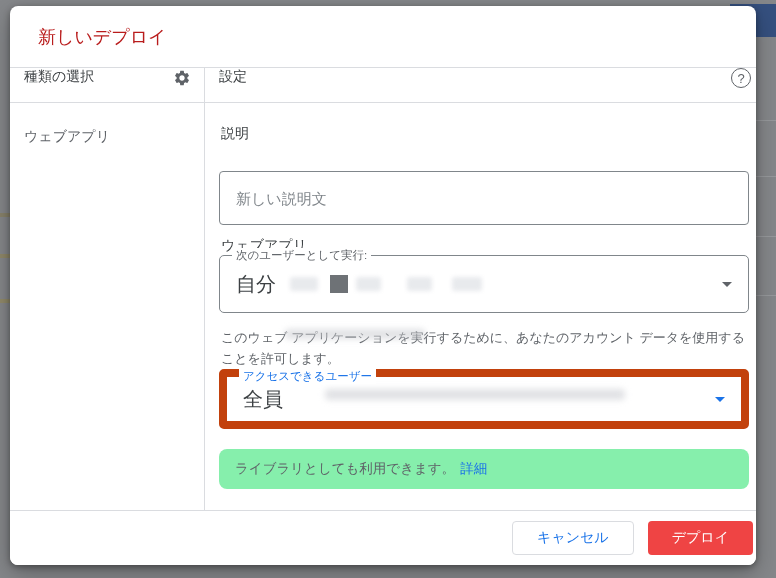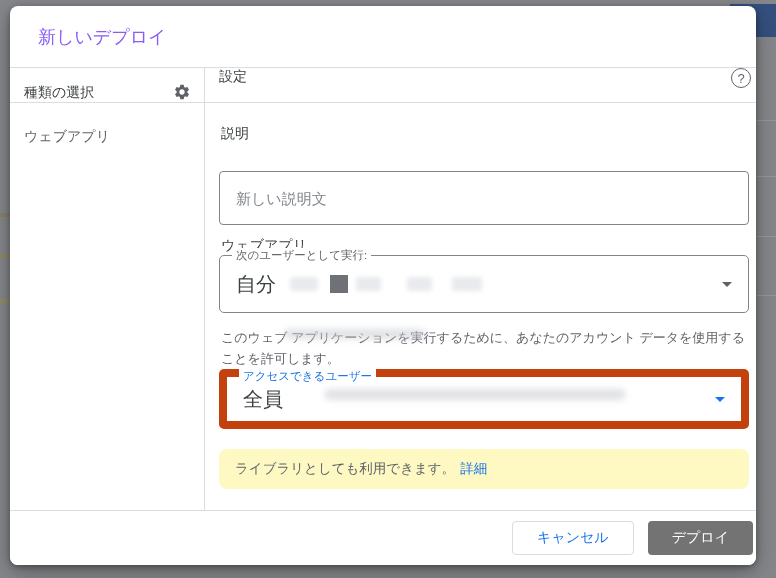--- a/index.html
+++ b/index.html
@@ -14,23 +14,23 @@
   .bg-stripe.s3 { top:299px; background:#9a8d50; }
   .bg-line { position:absolute; right:0; width:20px; height:1px; background:#97999c; }
   .bg-line.l1 { top:120px; } .bg-line.l2 { top:176px; } .bg-line.l3 { top:236px; } .bg-line.l4 { top:295px; }
 
   .dialog {
     position:absolute; left:10px; top:6px; width:746px; height:559px;
     background:#fff; border-radius:8px; overflow:hidden;
     box-shadow:0 2px 6px rgba(0,0,0,.35), 0 8px 24px rgba(0,0,0,.28);
   }
   .title-bar { height:61px; display:flex; align-items:center; padding-left:28px;
-    font-size:18px; color:#8b5cf6; }
+    font-size:18px; color:#b91c1c; }
   .header-row { height:36px; border-top:1px solid #dadce0; border-bottom:1px solid #dadce0; display:flex; }
-  .header-left { width:195px; border-right:1px solid #dadce0; display:flex; align-items:flex-end;
+  .header-left { width:195px; border-right:1px solid #dadce0; display:flex; align-items:flex-start;
     justify-content:space-between; padding:0 12px 0 14px; font-size:14px; color:#3c4043; }
   .header-right { flex:1; display:flex; justify-content:space-between;
     padding:0 5px 0 14px; font-size:14px; color:#3c4043; }
   .gear-btn { width:20px; height:20px; display:flex; align-items:center; justify-content:center; cursor:pointer; }
   .gear-btn svg { width:18px; height:18px; fill:#5f6368; }
   .help-btn { width:20px; height:20px; border:1.6px solid #5f6368; border-radius:50%;
     display:flex; align-items:center; justify-content:center; font-size:13px; color:#5f6368; cursor:pointer; }
 
   .body-row { display:flex; height:407px; }
   .left-col { width:195px; border-right:1px solid #dadce0; padding-top:17px; }
@@ -61,31 +61,31 @@
   .redaction { display:flex; align-items:center; margin-left:14px; }
   .blob { background:#e8eaed; height:14px; border-radius:3px; filter:blur(2px); }
   .blob.b1 { width:28px; } .blob.b2 { width:25px; margin-left:8px; }
   .blob.b3 { width:25px; margin-left:26px; } .blob.b4 { width:30px; margin-left:20px; }
   .dark-square { width:18px; height:18px; background:#6e7276; margin-left:12px; }
   .smear { position:absolute; background:rgba(200,203,207,.55); filter:blur(3px); border-radius:4px; }
   .smear.m1 { left:80px; top:226px; width:140px; height:10px; }
   .smear.m2 { left:120px; top:286px; width:300px; height:11px; }
 
   .note-text { margin-top:14px; font-size:13px; line-height:21px; color:#5f6368; padding-left:2px; }
-  .info-box { margin-top:20px; height:40px; background:#fef9c3; border-radius:8px;
+  .info-box { margin-top:20px; height:40px; background:#86efac; border-radius:8px;
     display:flex; align-items:center; padding:0 16px; font-size:13.5px; color:#5f6368; }
   .info-box a { color:#1a73e8; text-decoration:none; margin-left:5px; cursor:pointer; }
 
   .footer { position:absolute; left:0; right:0; bottom:0; height:55px;
     border-top:1px solid #dadce0; display:flex; align-items:center;
     justify-content:flex-end; gap:14px; padding-right:3px; background:#fff; }
   .btn { height:34px; padding:0 24px; border-radius:4px; font-size:14px; cursor:pointer;
     display:flex; align-items:center; justify-content:center; font-family:"Liberation Sans", sans-serif; }
   .btn-cancel { background:#fff; border:1px solid #dadce0; color:#1a73e8; }
-  .btn-deploy { background:#737373; border:none; color:#fff; }
+  .btn-deploy { background:#ef4444; border:none; color:#fff; }
 </style>
 </head>
 <body>
 
 <div class="bg-blue-block"></div>
 <div class="bg-stripe s1"></div>
 <div class="bg-stripe s2"></div>
 <div class="bg-stripe s3"></div>
 <div class="bg-line l1"></div>
 <div class="bg-line l2"></div>

